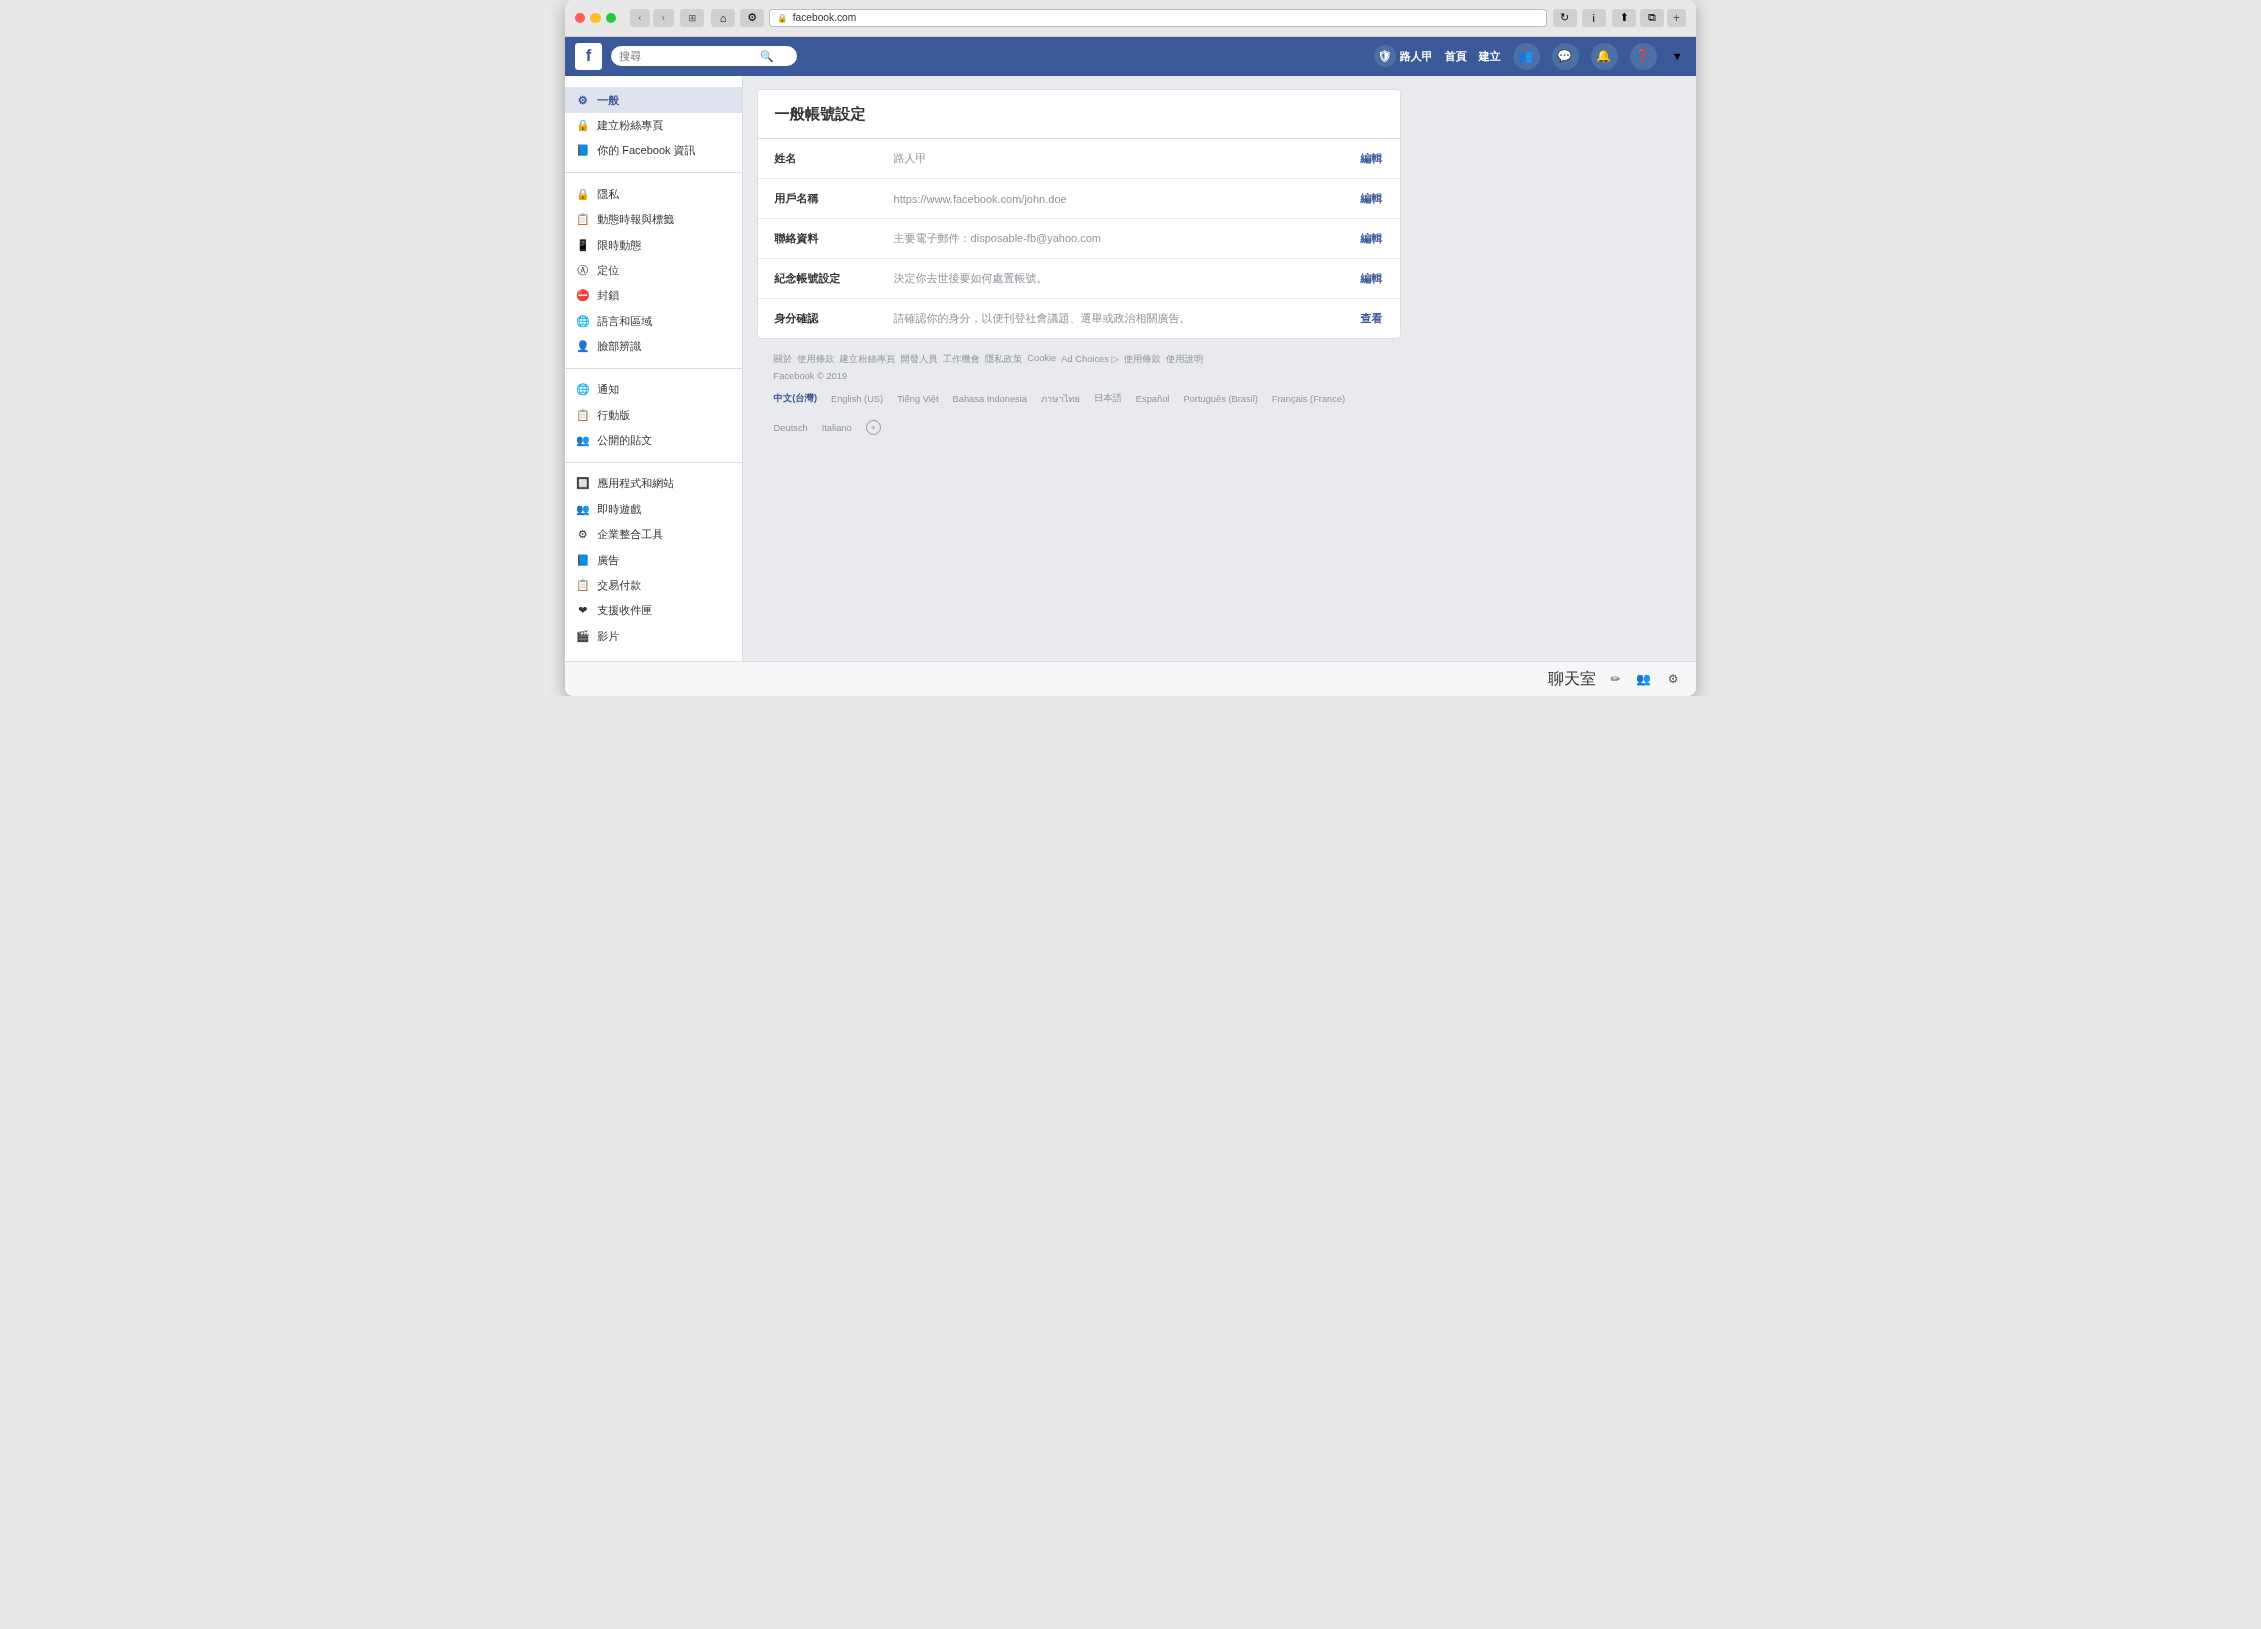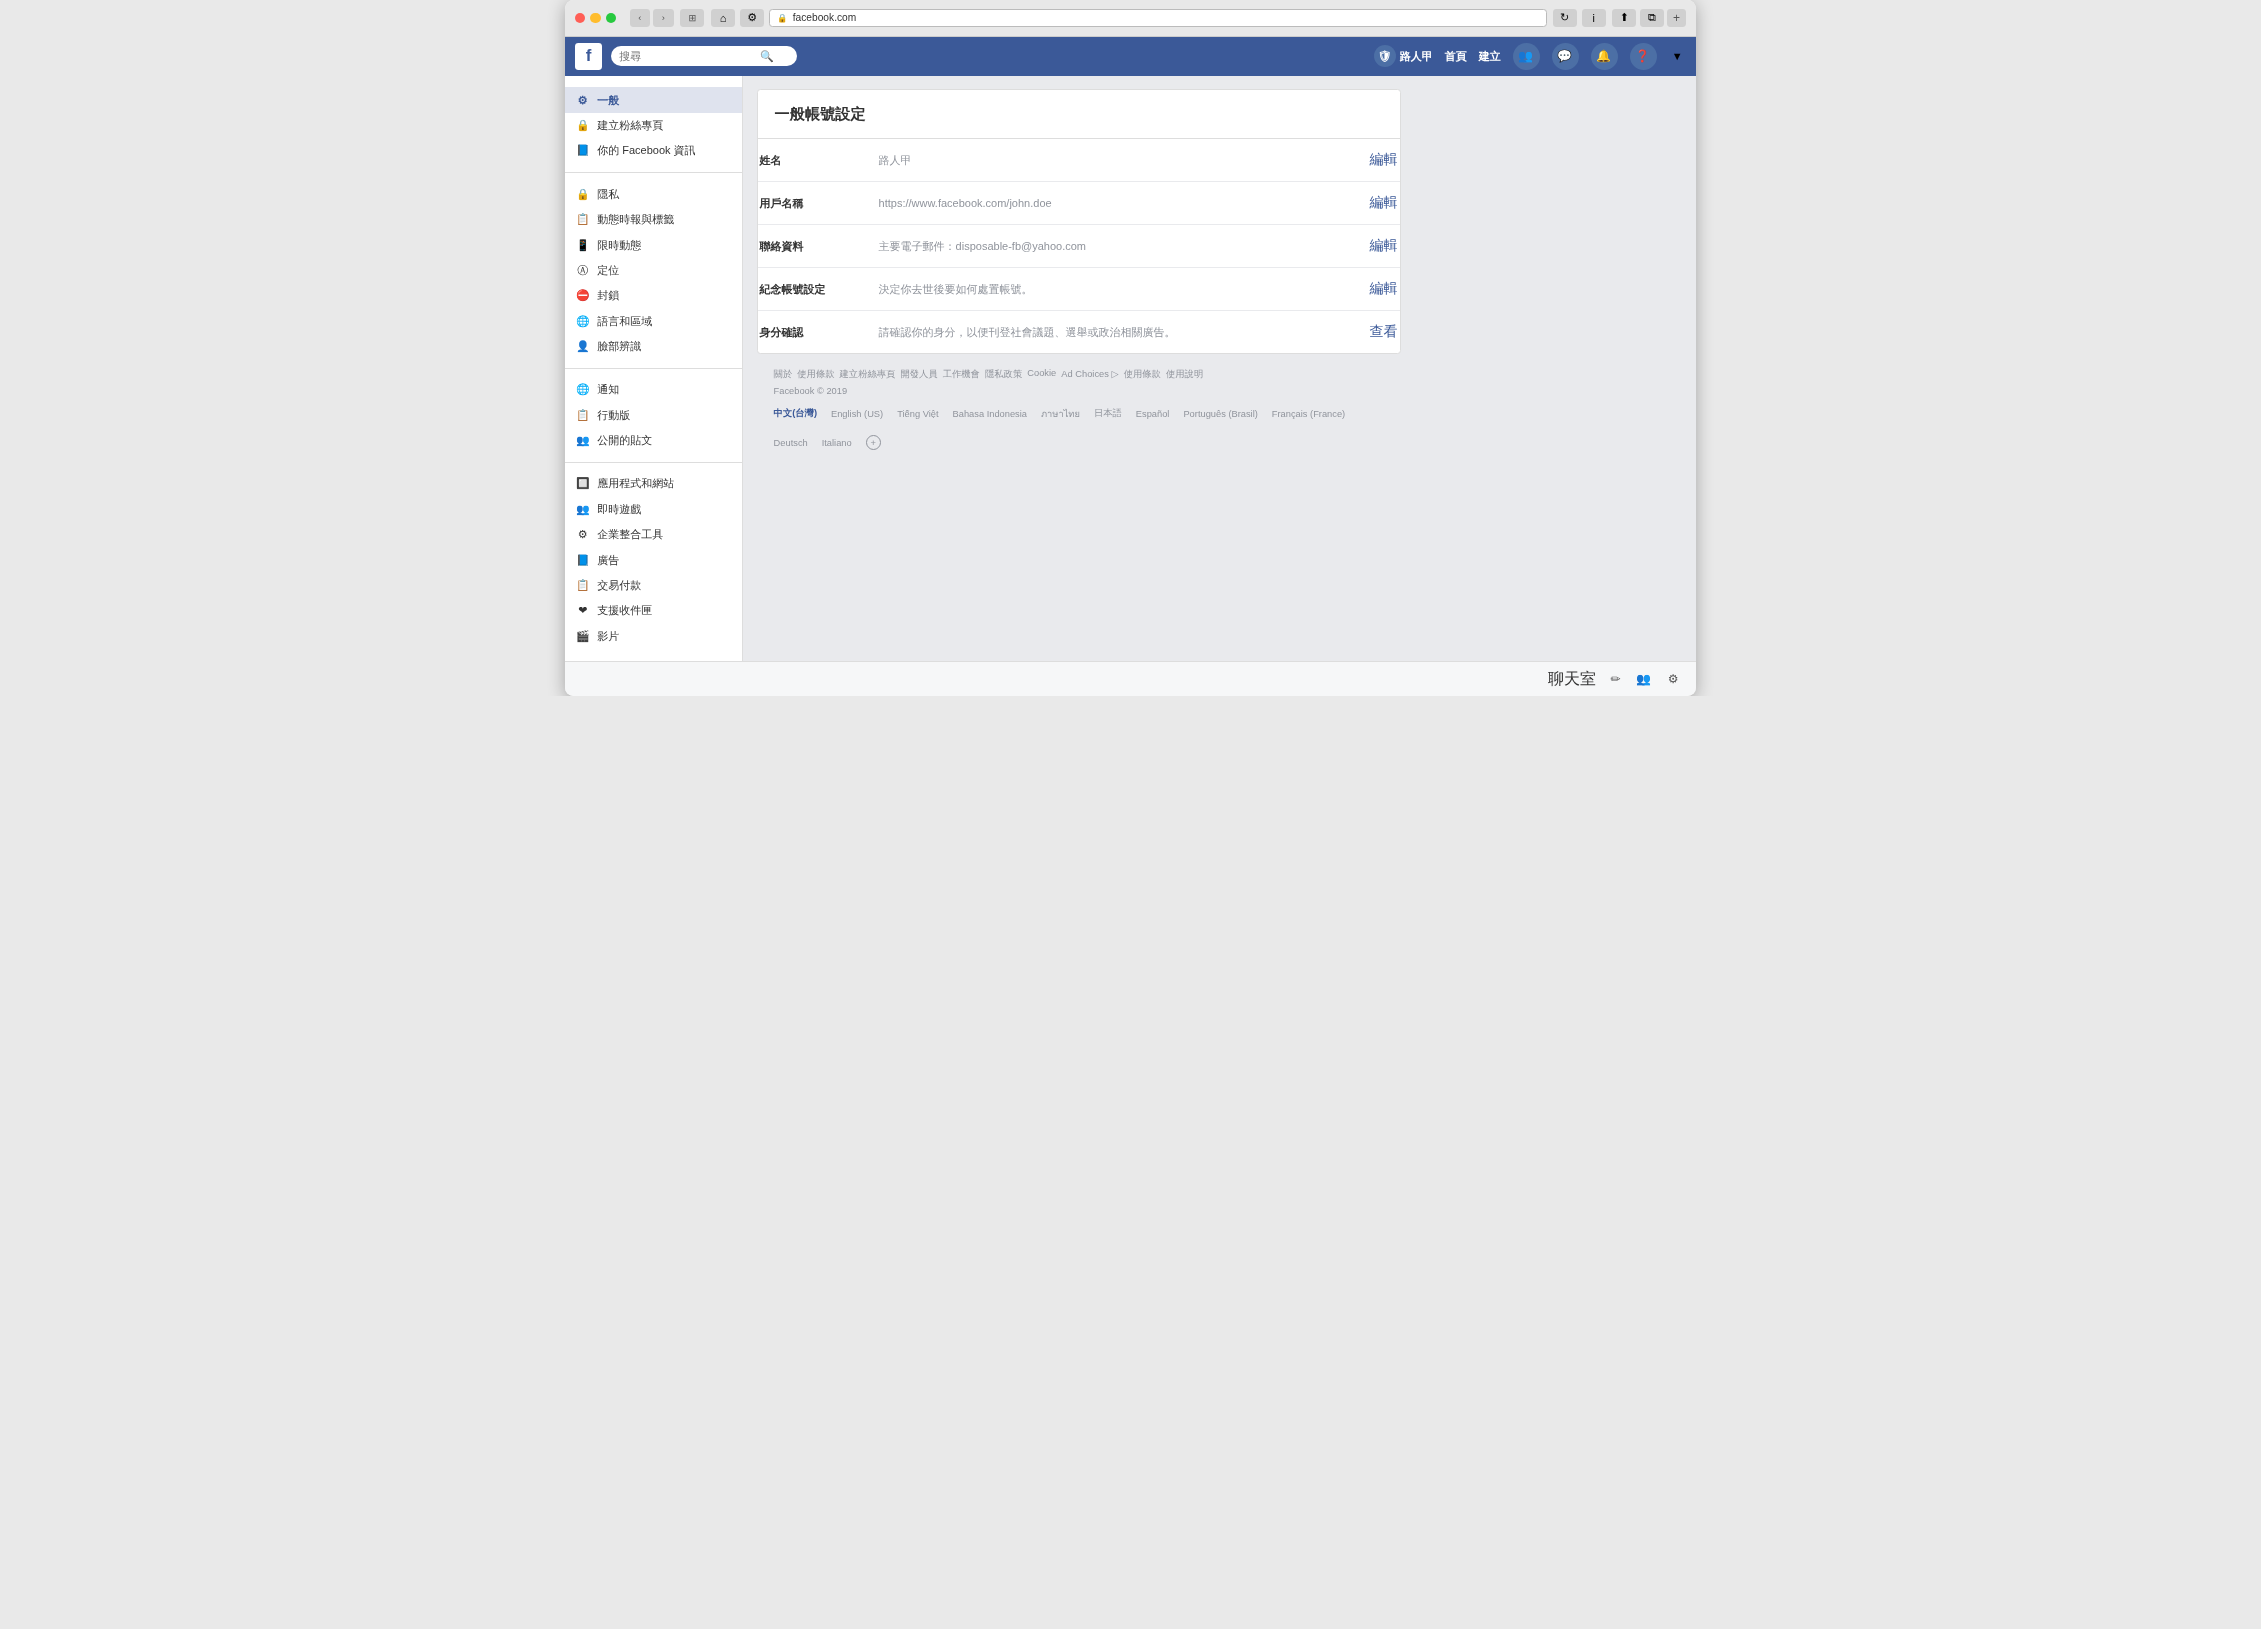--- a/index.html
+++ b/index.html
@@ -47,25 +47,25 @@
 
     
     .fb-sidebar { width: 178px; background: white; border-right: 0.8px solid #ddd; padding: 8.5px 0; flex-shrink: 0; }
     .sidebar-section { padding: 3.4px 0; }
     .sidebar-divider { border: none; border-top: 0.8px solid #ddd; margin: 5.1px 0; }
     .sidebar-item { display: flex; align-items: center; gap: 6.8px; padding: 5.1px 10.2px; cursor: pointer; font-size: 11px; color: #333; }
     .sidebar-item.active { background: #dfe3ee; color: #3b5998; font-weight: bold; }
     .sidebar-icon { width: 15.2px; height: 15.2px; display: flex; align-items: center; justify-content: center; font-size: 11px; flex-shrink: 0; }
     .settings-panel { background: white; border-radius: 3.4px; border: 0.8px solid #ddd; max-width: 644px; }
     .settings-title { font-size: 15.2px; font-weight: bold; color: #333; padding: 13.6px 17px; border-bottom: 0.8px solid #ddd; }
-    .settings-row { display: flex; align-items: center; padding: 12px 2px; border-bottom: 0.8px solid #e9eaed; }
+    .settings-row { display: flex; align-items: center; padding: 12px 17px; border-bottom: 0.8px solid #e9eaed; }
     .settings-row:last-child { border-bottom: none; }
     .settings-row-label { width: 119px; font-size: 11px; font-weight: bold; color: #333; flex-shrink: 0; }
     .settings-row-value { flex: 1; font-size: 11px; color: #90949c; }
-    .settings-row-action { font-size: 14px; color: #3b5998; cursor: pointer; font-weight: normal; }
+    .settings-row-action { font-size: 11px; color: #3b5998; cursor: pointer; font-weight: bold; }
 
     
     .fb-footer { padding: 13.6px 17px; max-width: 644px; }
     .footer-links { display: flex; flex-wrap: wrap; gap: 5.1px; margin-bottom: 5.1px; }
     .footer-link { font-size: 9.3px; color: #90949c; cursor: pointer; text-decoration: none; }
     .footer-copyright { font-size: 9.3px; color: #90949c; margin-bottom: 10px; }
     .footer-lang-links { display: flex; flex-wrap: wrap; gap: 14px; align-items: center; }
     .footer-lang { font-size: 9.3px; color: #90949c; cursor: pointer; }
     .footer-lang.active { color: #3b5998; font-weight: bold; }
     .footer-lang-add { width: 15.2px; height: 15.2px; border: 0.8px solid #90949c; border-radius: 50%; display: flex; align-items: center; justify-content: center; font-size: 9.3px; cursor: pointer; color: #90949c; }

